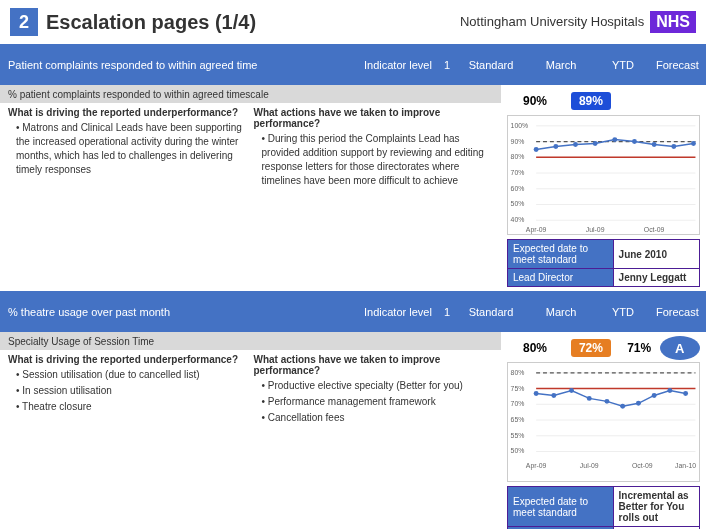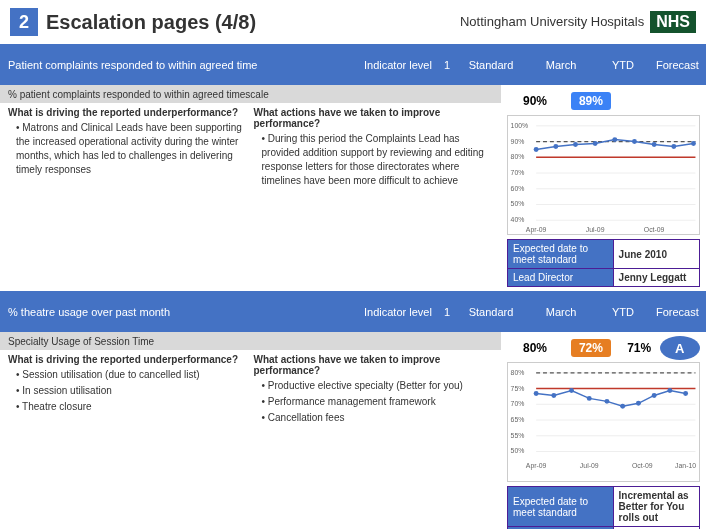--- a/index.html
+++ b/index.html
@@ -4,29 +4,29 @@
   <style>
     * { margin: 0; padding: 0; box-sizing: border-box; }
     body { font-family: Arial, sans-serif; font-size: 11px; background: #fff; width: 706px; min-height: 529px; }
 
     .header { display: flex; justify-content: space-between; align-items: center; padding: 8px 10px; }
     .page-title { display: flex; align-items: center; gap: 8px; }
     .page-number-box { background: #4472c4; color: #fff; font-size: 18px; font-weight: bold; width: 28px; height: 28px; display: flex; align-items: center; justify-content: center; }
     .page-title-text { font-size: 20px; font-weight: bold; color: #333; }
     .logo-area { display: flex; align-items: center; gap: 6px; }
     .logo-text { font-size: 13px; color: #333; text-align: right; line-height: 1.3; }
-    .nhs-badge { background: #14532d; color: #fff; font-weight: bold; font-size: 16px; padding: 2px 6px; }
+    .nhs-badge { background: #6d28d9; color: #fff; font-weight: bold; font-size: 16px; padding: 2px 6px; }
 
     .indicator-bar { background: #4472c4; color: #fff; display: flex; align-items: center; justify-content: space-between; padding: 3px 8px; height: 41px; }
     .indicator-bar-left { font-size: 11px; }
     .indicator-bar-right { display: flex; align-items: center; gap: 12px; font-size: 11px; }
 
     .sub-bar { background: #d9d9d9; color: #333; padding: 0 8px; font-size: 10px; height: 18px; display: flex; align-items: center; }
     .badge { display: inline-block; padding: 2px 8px; border-radius: 3px; font-size: 12px; font-weight: bold; color: #fff; min-width: 40px; text-align: center; }
-    .badge-red { background: #3b82f6; }
+    .badge-red { background: #1d4ed8; }
     .badge-orange { background: #e67e22; }
     .badge-a { background: #4472c4; border-radius: 50%; width: 24px; height: 24px; display: inline-flex; align-items: center; justify-content: center; font-size: 13px; font-weight: bold; }
 
     .col-title { font-weight: bold; font-size: 10px; margin-bottom: 3px; color: #333; }
     .col-body { font-size: 10px; color: #333; line-height: 1.4; }
     .col-body ul { list-style: none; padding-left: 8px; }
     .col-body ul li::before { content: "• "; }
     .col-body ul li { margin-bottom: 2px; }
 
     .chart-area { border: 1px solid #ccc; height: 130px; position: relative; overflow: hidden; background: #fff; }
@@ -47,21 +47,21 @@
     .stats-row .march-val { width: 58px; text-align: center; }
     .stats-row .ytd-val { width: 42px; text-align: center; font-size: 12px; font-weight: bold; }
     .stats-row .forecast-val { width: 42px; text-align: center; }
   </style>
 </head>
 <body>
 
 <div class="header">
   <div class="page-title">
     <div class="page-number-box">2</div>
-    <div class="page-title-text">Escalation pages (4/8)</div>
+    <div class="page-title-text">Escalation pages (1/4)</div>
   </div>
   <div class="logo-area">
     <div class="logo-text">Nottingham University Hospitals</div>
     <div class="nhs-badge">NHS</div>
   </div>
 </div>
 
 <div class="section-wrapper">
 
   <div class="indicator-bar">

